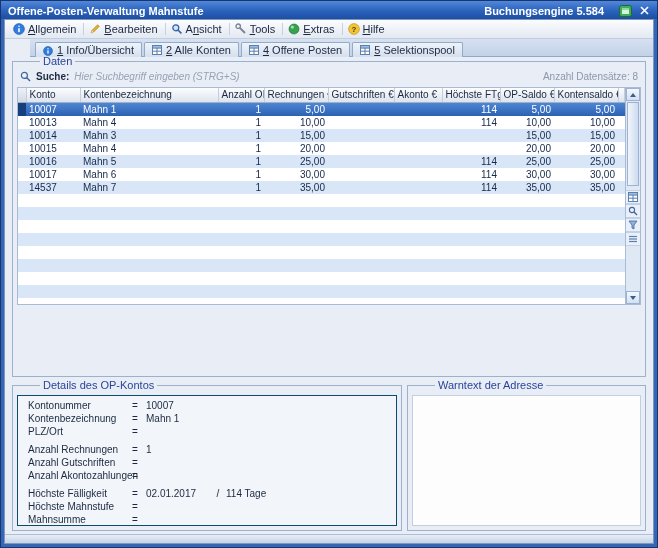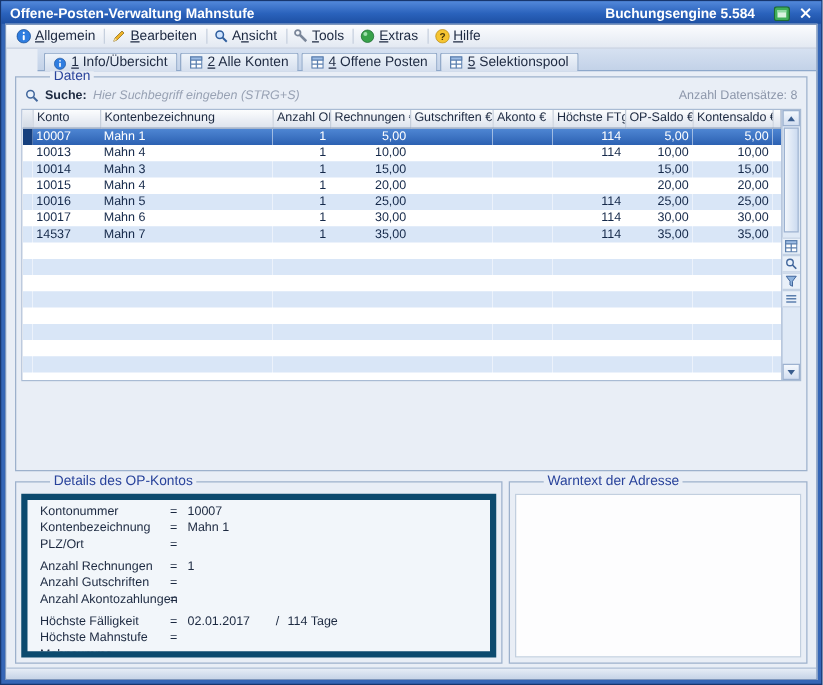--- a/index.html
+++ b/index.html
@@ -78,21 +78,21 @@
   .rail-arrow.down::after { border-top: 4px solid #3a5d8e; }
   .rail-thumb { position: absolute; left: 1px; right: 1px; top: 14px; height: 84px;
                 background: linear-gradient(90deg,#f2f6fb,#ccdbf0); border: 1px solid #9db2d0; }
   .rail-btns { position: absolute; left: 0; right: 0; top: 102px; display: flex; flex-direction: column; }
   .rail-btn { height: 14px; display: flex; align-items: center; justify-content: center;
               background: #e9f0f9; border-top: 1px solid #c3d1e4; border-bottom: 1px solid #c3d1e4; cursor: default; }
 
   
   .bottom-row { display: flex; gap: 5px; margin-top: 8px; height: 146px; }
   .group.details { width: 390px; }
-  .details-inner { position: absolute; inset: 9px 4px 4px; border: 5px solid #0c4a6e; background: #f2f6fa;
+  .details-inner { position: absolute; inset: 9px 4px 4px; border: 1px solid #0c4a6e; background: #f2f6fa;
                    padding: 3px 10px; overflow: hidden; }
   .field-row { display: flex; height: 13px; line-height: 13px; font-size: 10px; color: #1c2940; }
   .f-label { width: 104px; white-space: nowrap; }
   .f-eq { width: 14px; }
   .f-value { width: 64px; white-space: nowrap; }
   .f-sep { width: 16px; text-align: center; }
   .f-extra { white-space: nowrap; }
   .field-spacer { height: 5px; }
 
   .group.warn { flex: 1; }

